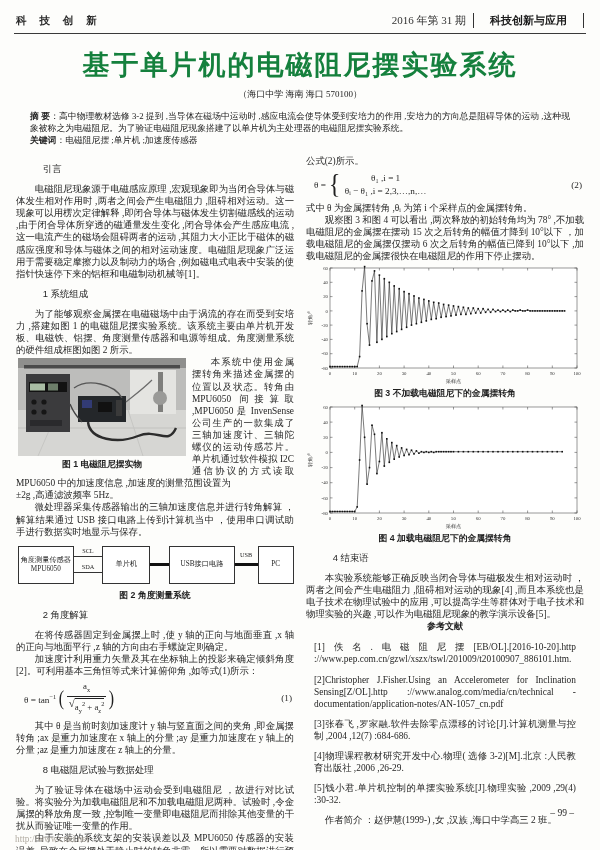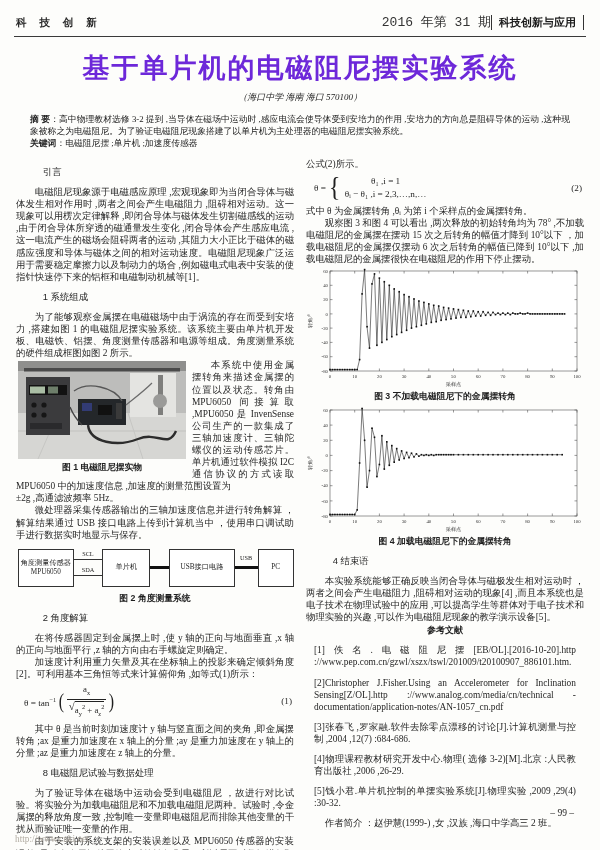--- a/index.html
+++ b/index.html
@@ -2,29 +2,29 @@
 <html><head>
 <meta charset="utf-8">
 <style>
   html,body{margin:0;padding:0;background:#ffffff;}
   .page{position:relative;width:600px;height:850px;background:#fdfdfb;color:#1b1b1b;
         font-family:"Liberation Serif",serif;overflow:hidden;}
   
   .header{display:flex;justify-content:space-between;align-items:baseline;padding:13px 16px 3px 16px;}
   .h-left{font-family:"Liberation Sans",sans-serif;font-weight:bold;font-size:10.5px;letter-spacing:5px;color:#2a2a2a;}
   .h-right{display:flex;align-items:baseline;}
-  .h-issue{font-size:13px;color:#333;font-family:Liberation Mono, monospace;}
+  .h-issue{font-size:11px;color:#333;margin-right:7px;}
   .h-journal{font-family:Liberation Serif, serif;font-weight:bold;font-size:11px;
-             border-left:1px solid #333;border-right:1px solid #333;padding:0 7px;}
+             border-left:1px solid #333;border-right:1px solid #333;padding:0 16px;}
   .rule{border-top:1px solid #3a3a3a;margin:2px 14px 0 14px;}
   
   .title{text-align:center;font-family:"Liberation Sans",sans-serif;font-weight:bold;
-         font-size:27px;letter-spacing:2px;margin:13px 0 4px 0;color:#6d28d9;}
+         font-size:27px;letter-spacing:2px;margin:13px 0 4px 0;color:#15803d;}
   .author{text-align:center;font-size:10px;margin:3px 0;}
-  .affil{text-align:center;font-size:9px;margin:5px 0 9px 0;font-style:italic;}
+  .affil{text-align:center;font-size:9px;margin:5px 0 9px 0;}
   .abstract{margin:0 30px 9px 30px;font-size:8.8px;line-height:12px;text-align:justify;color:#222;}
   .ab-label{font-weight:bold;font-family:"Liberation Sans",sans-serif;}
   
   .cols{display:flex;gap:12px;padding:0 16px;}
   .col{width:278px;font-size:9.4px;line-height:12.1px;text-align:justify;color:#1f1f1f;}
   .p{text-indent:2em;margin:0;}
   .noindent{text-indent:0;margin:0;}
   .h2{text-indent:2em;font-weight:normal;font-family:"Liberation Sans",sans-serif;margin:8px;}
   .figcap{text-align:center;font-family:"Liberation Sans",sans-serif;font-weight:bold;
           font-size:8.8px;margin:2px 0 3px 0;text-indent:0;}
@@ -51,21 +51,21 @@
   .frac .den{border-top:1px solid #222;padding:1px 2px 0 2px;display:inline-flex;align-items:flex-start;}
   .rad{font-size:11px;line-height:10px;}
   .radicand{border-top:1px solid #222;}
   .big-paren{font-size:20px;font-weight:300;line-height:1;transform:scaleX(.8);}
   .brace{font-size:27px;font-weight:300;line-height:1;transform:scaleX(.9);}
   .cases{display:inline-flex;flex-direction:column;font-size:9.2px;line-height:12.5px;padding-left:2px;}
   .case1{text-align:center;}
   
   .chart{width:278px;}
   
-  .refh{text-align:center;font-family:Liberation Sans, sans-serif;font-weight:bold;font-size:9px;margin:1px 0;}
+  .refh{text-align:center;font-family:Liberation Mono, monospace;font-weight:bold;font-size:9px;margin:1px 0;}
   .ref{text-indent:0;margin:8px;}
   
   .pageno{position:absolute;right:26px;bottom:32px;font-size:9.5px;color:#222;}
   .footer{position:absolute;left:15px;right:15px;bottom:6px;display:flex;justify-content:space-between;
           font-size:9.3px;color:#b3ada3;}
 </style>
 </head>
 <body>
 
 <div class="page">

